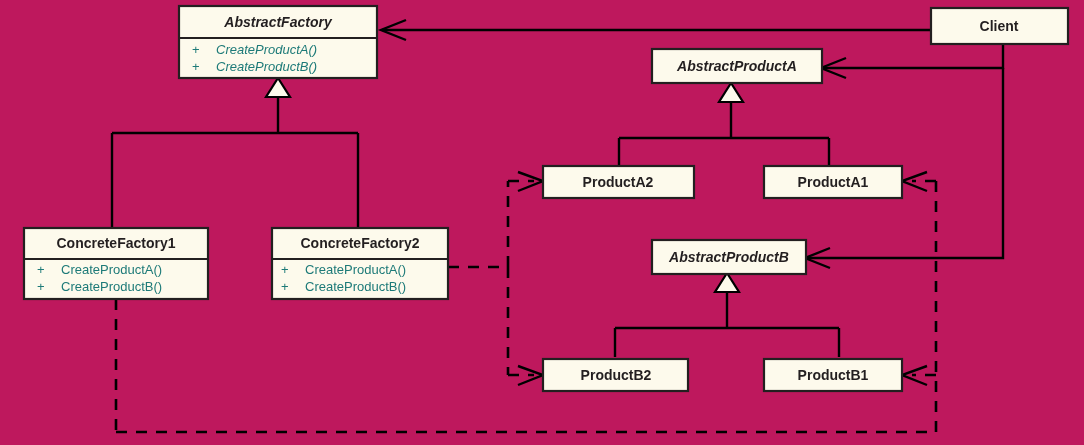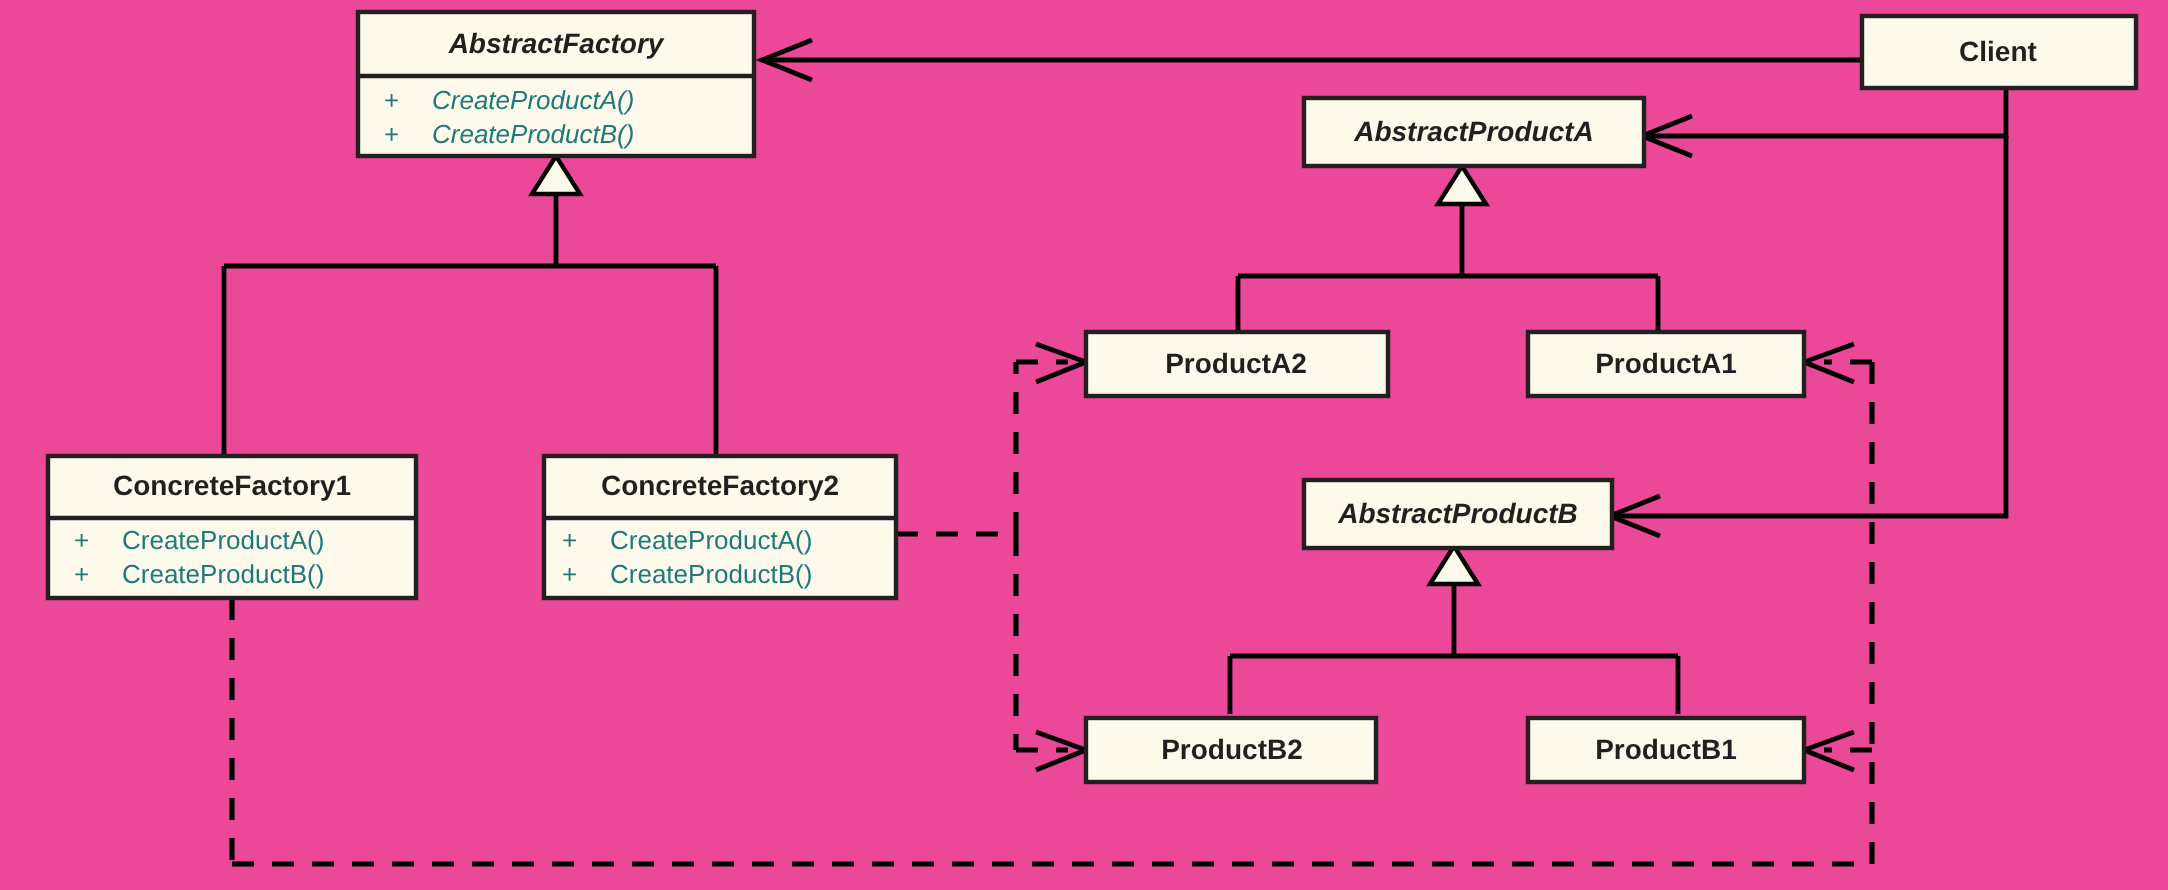--- a/index.html
+++ b/index.html
@@ -4,21 +4,21 @@
 <style>
   html, body {
     margin: 0;
     padding: 0;
     background: #ffffff;
   }
   #diagram-root {
     position: relative;
     width: 1084px;
     height: 445px;
-    background: #ec4899;
+    background: #be185d;
     font-family: "Liberation Sans", sans-serif;
     overflow: hidden;
     text-decoration: underline;
   }
   svg#uml-canvas {
     position: absolute;
     left: 0;
     top: 0;
     width: 1084px;
     height: 445px;

